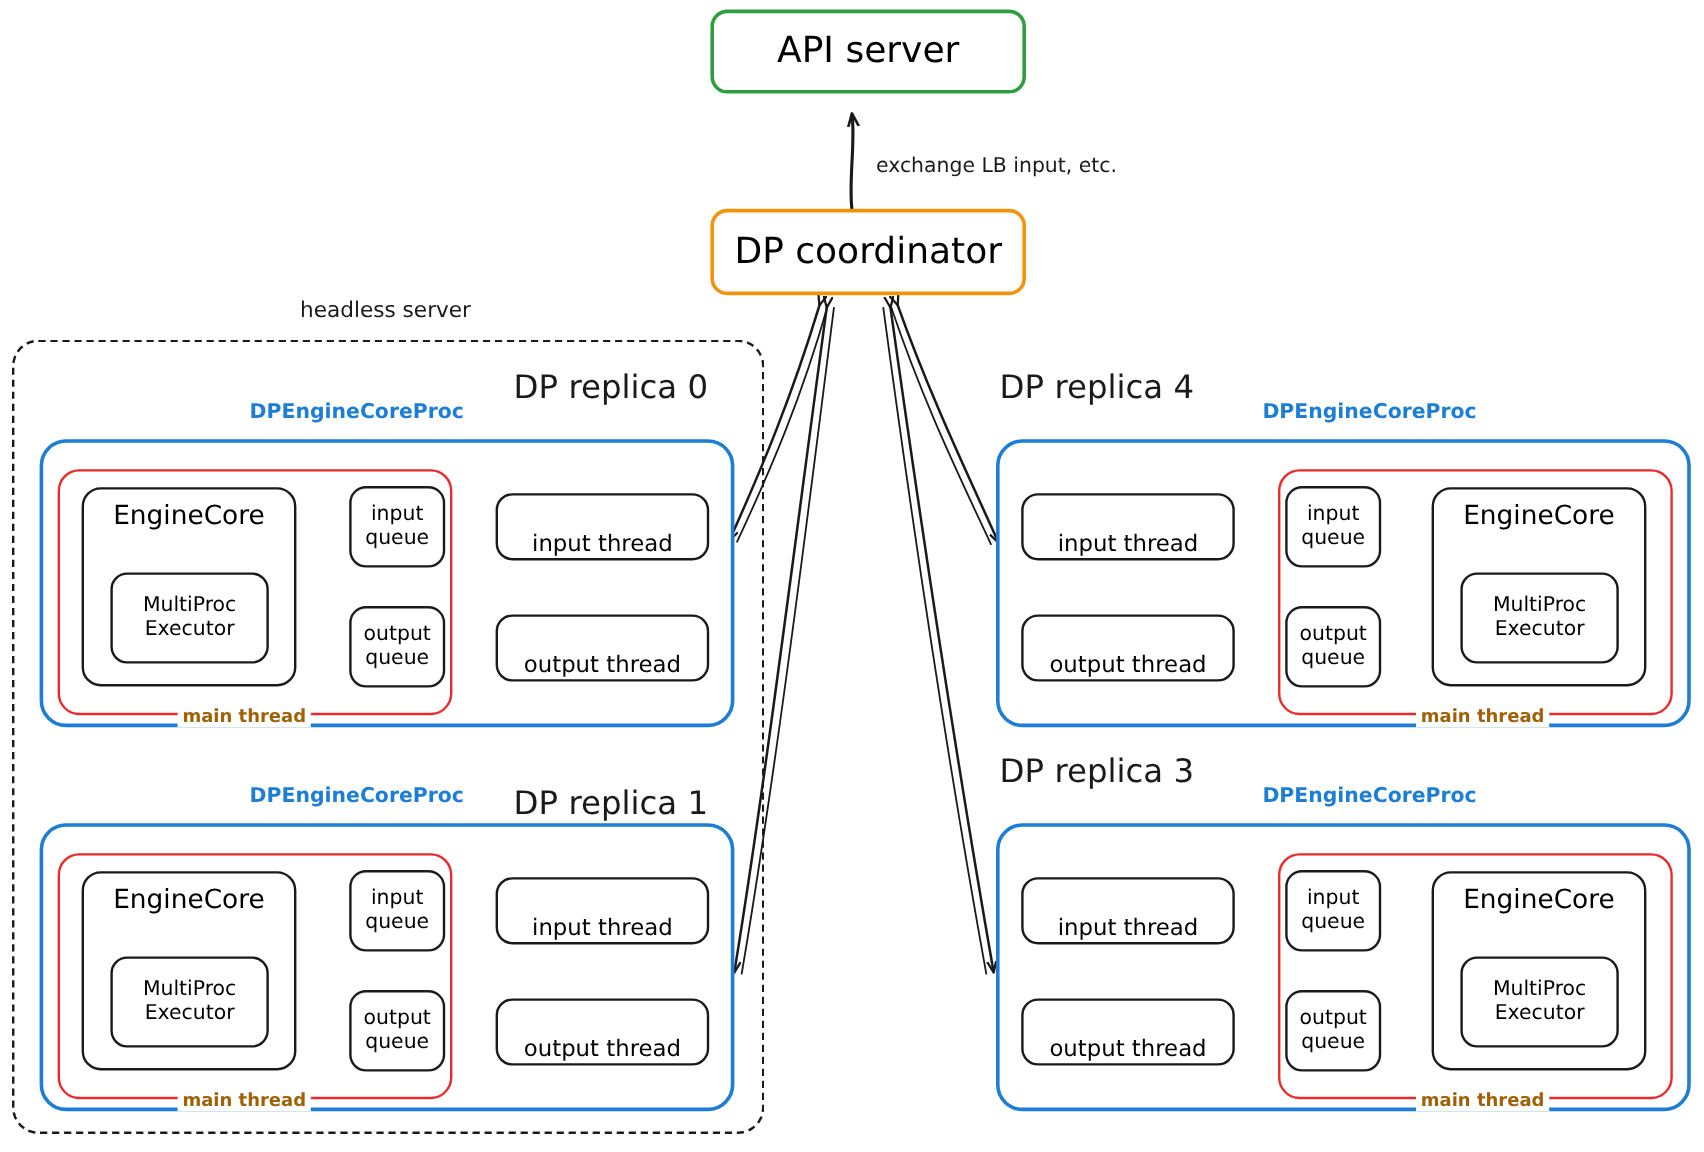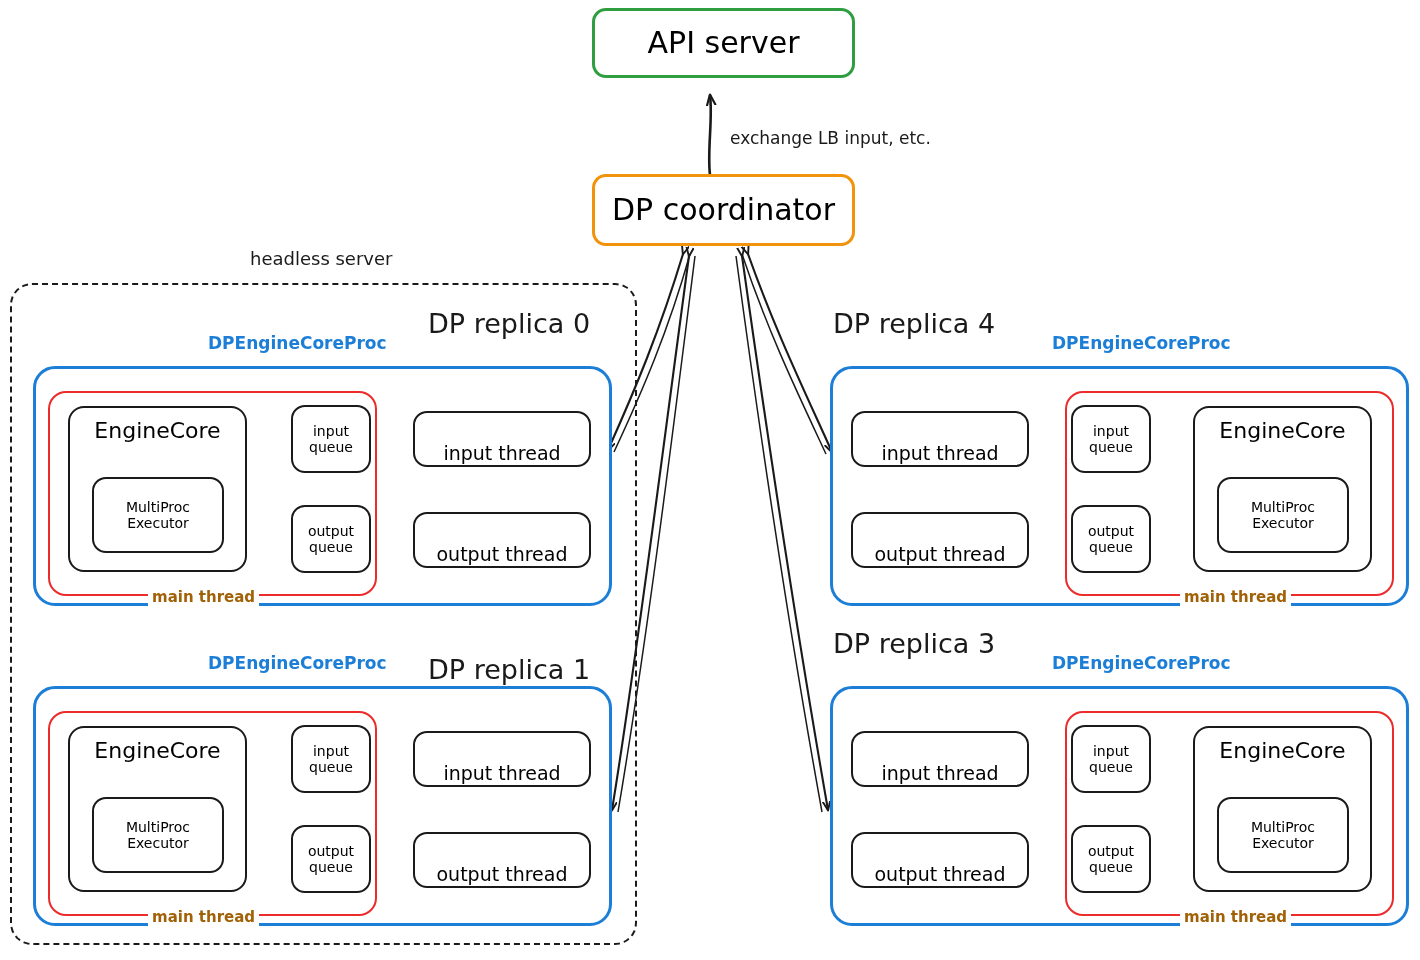--- a/index.html
+++ b/index.html
@@ -68,21 +68,21 @@
   .lbl.blue-txt { color: #1c7ed6; }
   .lbl.red-txt  { color: #a16207; }
 
   .t-title   { font-size: 30px; }
   .t-replica { font-size: 27px; }
   .t-headless{ font-size: 18px; }
   .t-proc    { font-size: 17px; font-weight: 600; }
   .t-main    { font-size: 15px; font-weight: 600; }
   .t-edge    { font-size: 17px; }
   .t-node    { font-size: 19px; align-items: flex-end; }
-  .t-node-sm { font-size: 14px; }
+  .t-node-sm { font-size: 17px; }
 
   .inner-stack { display:flex; flex-direction:column; align-items:center; justify-content:flex-start; }
   .ec-label { margin-top: 10px; font-size: 22px; }
 </style>
 </head>
 <body>
 
 <div id="canvas">
 
   <svg class="layer" viewBox="0 0 1420 960">

